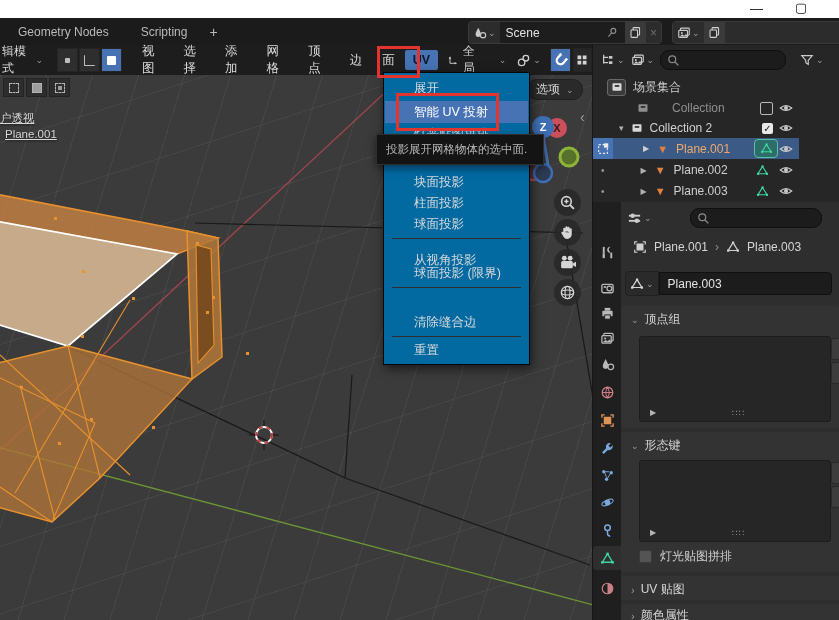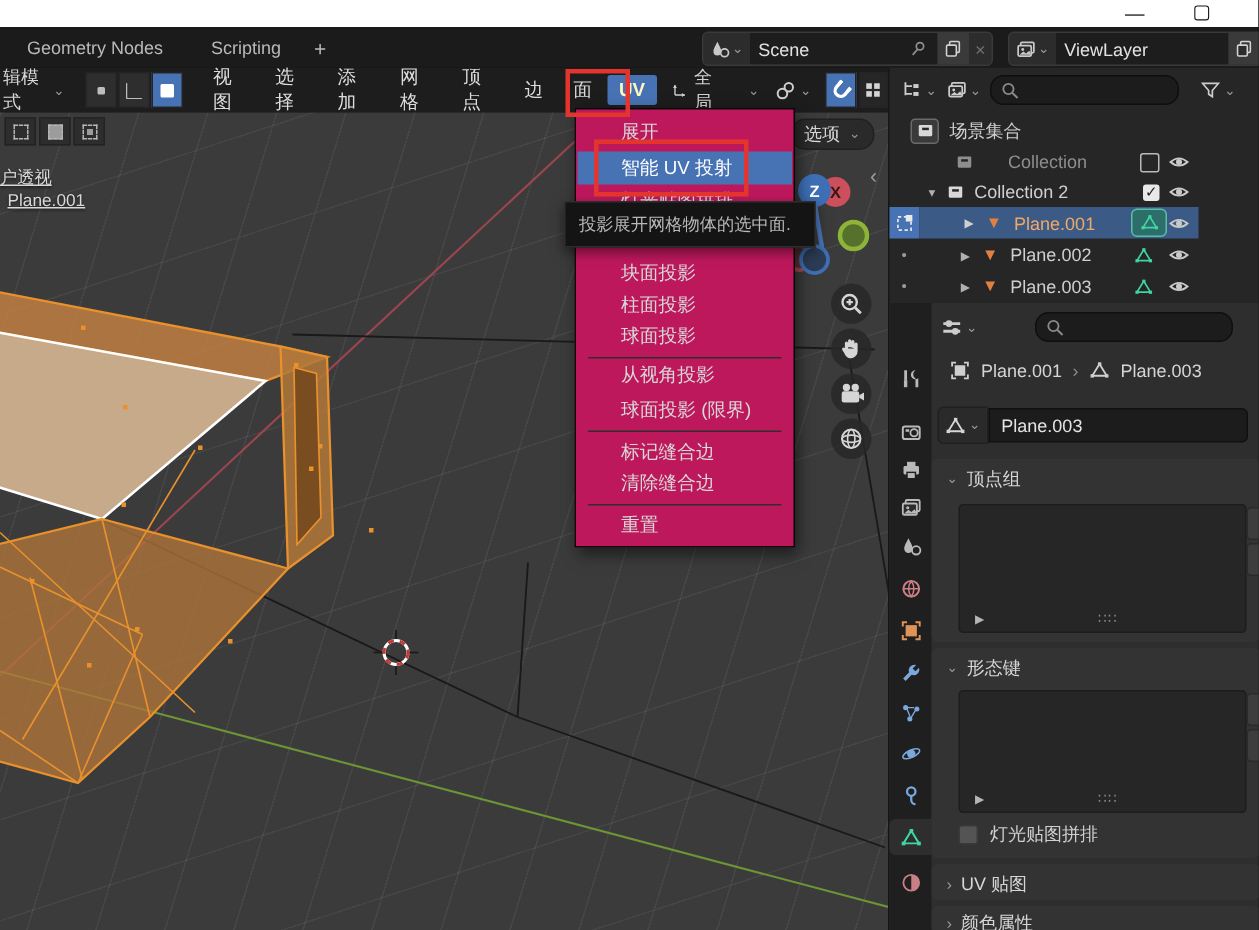--- a/index.html
+++ b/index.html
@@ -13,32 +13,32 @@
   
   #topbar{left:0;top:18px;width:839px;height:27px;background:#1b1b1b;border-bottom:1px solid #101010;}
   .tab{color:#b9b9b9;font-size:12px;padding:0 8px;height:27px;display:flex;align-items:center;}
   .idgroup{display:flex;align-items:center;height:21px;background:#2c2c2c;border:1px solid #3a3a3a;border-radius:4px;overflow:hidden;}
   .idbtn{height:100%;display:flex;align-items:center;padding:0 4px;background:#2c2c2c;color:#cfcfcf;gap:1px;}
   .idfield{height:100%;display:flex;align-items:center;background:#1d1d1d;color:#e3e3e3;padding:0 6px;gap:5px;}
   
   #vp-header{left:0;top:45px;width:592px;height:30px;background:#1d1d1d;display:flex;align-items:center;}
   .menu-text{color:#dcdcdc;padding:0 10px;font-size:12.5px;cursor:default;}
   .modebtn{width:19px;height:22px;background:#2e2e2e;border:1px solid #242424;display:flex;align-items:center;justify-content:center;}
-  .blue{background:#4772b3 !important;color:#fef9c3;font-weight:bold;}
+  .blue{background:#4772b3 !important;color:#0f172a;font-weight:bold;}
   .pill{background:#2a2a2a;border:1px solid #202020;border-radius:4px;display:flex;align-items:center;}
   
   #viewport{left:0;top:75px;width:592px;height:545px;background-color:#3b3b3b;overflow:hidden;
     background-image:
       repeating-linear-gradient(107deg, rgba(255,255,255,0.055) 0 1px, transparent 1px 44px),
       repeating-linear-gradient(162deg, rgba(255,255,255,0.05) 0 1px, transparent 1px 64px);}
   .vp-label{color:#d8d8d8;text-shadow:0 1px 2px rgba(0,0,0,.6);font-size:11.5px;text-decoration:underline;}
   .toolbtn{width:19px;height:17px;background:#2d2d2d;border:1px solid #232323;display:flex;align-items:center;justify-content:center;}
   .gizbtn{width:27px;height:27px;border-radius:50%;background:rgba(40,40,40,.85);display:flex;align-items:center;justify-content:center;color:#d6d6d6;}
   
-  #uv-menu{left:383px;top:72px;width:145px;height:291px;background:#be185d;border:1px solid #060606;
+  #uv-menu{left:383px;top:72px;width:145px;height:291px;background:#0369a1;border:1px solid #060606;
            box-shadow:2px 4px 10px rgba(0,0,0,.55);z-index:5;}
   .mi{position:absolute;left:1px;right:1px;height:22px;display:flex;align-items:center;
       padding-left:29px;color:#d9d9d9;font-size:12.5px;white-space:nowrap;}
   .mi.hl{background:#4772b3;color:#ffffff;}
   .msep{position:absolute;left:8px;right:8px;height:1px;background:#2e2e2e;}
   #tooltip{left:376px;top:134px;width:157px;height:29px;background:#141414;border:1px solid #2e2e2e;
            z-index:8;display:flex;align-items:center;padding-left:9px;color:#b8b8b8;font-size:11.5px;
            box-shadow:0 3px 8px rgba(0,0,0,.5);}
   .redbox{border:3px solid #e3342e;z-index:9;pointer-events:none;}
   
@@ -237,23 +237,20 @@
       <span style="color:#6f6f6f;font-size:12px">×</span>
     </div>
   </div>
 
   <div class="idgroup abs" style="left:672px;top:3px;width:167px;border-radius:4px 0 0 4px">
     <div class="idbtn">
       <svg class="ic" width="14" height="14" style="color:#c9c9c9">
           <use href="#i-photos"></use>
         </svg>
       <span style="font-size:9px;color:#9a9a9a">⌄</span>
-    </div>
-    <div class="idfield" style="flex:1">
-      <span>ViewLayer</span>
     </div>
     <div class="idbtn" style="background:#3a3a3a">
       <svg class="ic" width="13" height="13" style="color:#d2d2d2">
           <use href="#i-copy"></use>
         </svg>
     </div>
   </div>
 </div>
 
 <div class="abs" id="vp-header">
@@ -433,30 +430,27 @@
   <div class="mi" style="top:98px">
       <span>块面投影</span>
     </div>
   <div class="mi" style="top:140px">
       <span>球面投影</span>
     </div>
   <div class="mi" style="top:119px">
       <span>柱面投影</span>
     </div>
   <div class="msep" style="top:165px"></div>
-  <div class="mi" style="top:166px">
+  <div class="mi" style="top:176px">
       <span>从视角投影</span>
     </div>
   <div class="mi" style="top:189px">
       <span>球面投影 (限界)</span>
     </div>
   <div class="msep" style="top:214px"></div>
-  <div class="mi" style="top:217px">
-      <span>标记缝合边</span>
-    </div>
   <div class="mi" style="top:238px">
       <span>清除缝合边</span>
     </div>
   <div class="msep" style="top:263px"></div>
   <div class="mi" style="top:266px">
       <span>重置</span>
     </div>
 </div>
 
 <div class="abs" id="tooltip">

